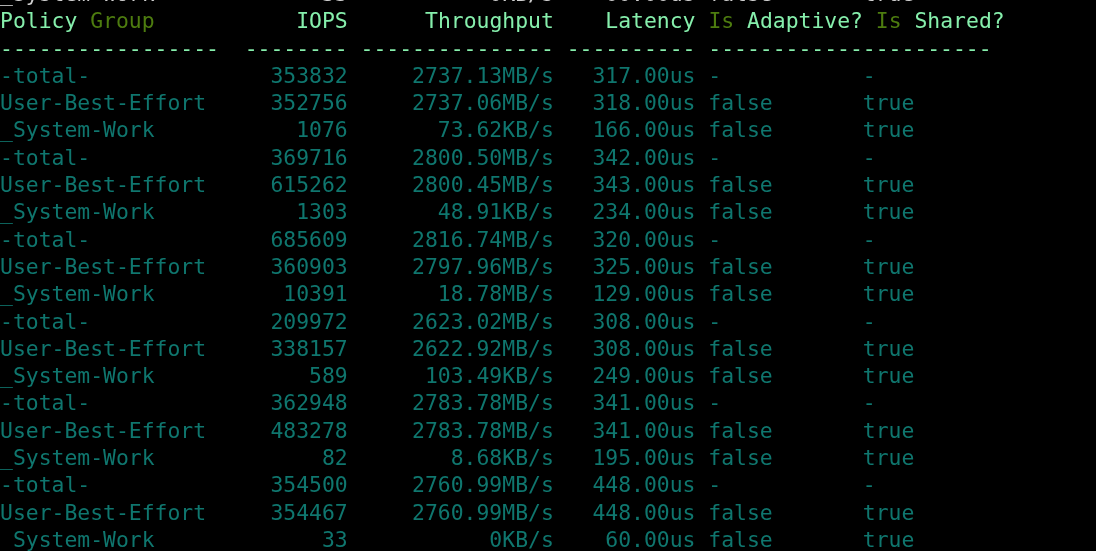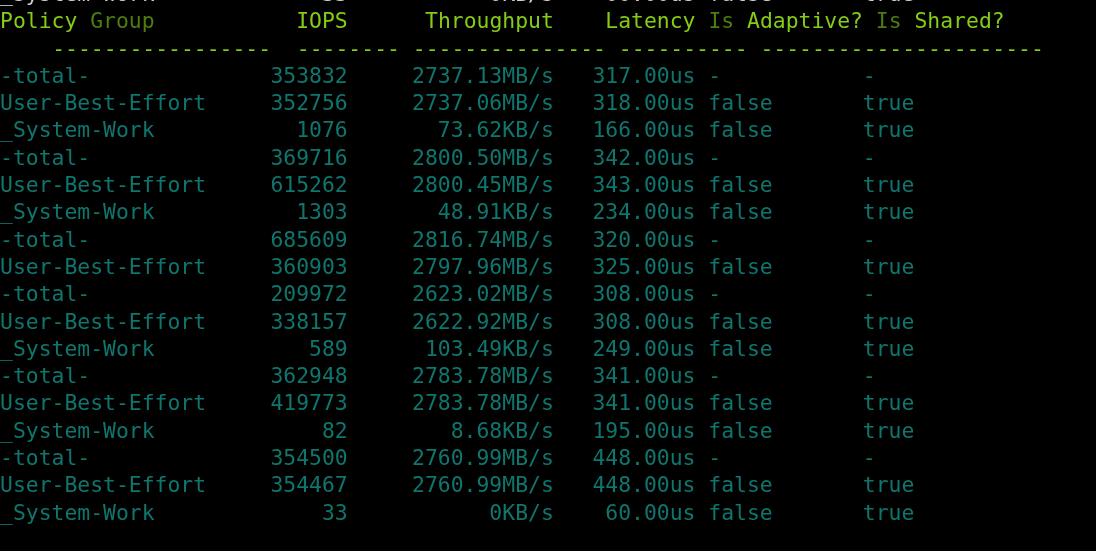--- a/index.html
+++ b/index.html
@@ -43,21 +43,21 @@
 
   
   #screen {
     position: absolute;
     left: 0;
     top: -20px;
     width: 1096px;
   }
 
   
-  .c-white  { color: #84cc16; text-align: center; }
+  .c-white  { color: #86efac; }
   .c-cyan   { color: #4d7c0f; }
   .c-dim    { color: #0f766e; }
 
   
   .clipped-top { color: #cfcfcf; }
 </style>
 </head>
 <body>
 
 <div id="terminal">
@@ -71,25 +71,26 @@
 
     <div id="rows-host">
         <div class="tline c-dim">-total-              353832     2737.13MB/s   317.00us -           -         </div>
         <div class="tline c-dim">User-Best-Effort     352756     2737.06MB/s   318.00us false       true      </div>
         <div class="tline c-dim">_System-Work           1076       73.62KB/s   166.00us false       true      </div>
         <div class="tline c-dim">-total-              369716     2800.50MB/s   342.00us -           -         </div>
         <div class="tline c-dim">User-Best-Effort     615262     2800.45MB/s   343.00us false       true      </div>
         <div class="tline c-dim">_System-Work           1303       48.91KB/s   234.00us false       true      </div>
         <div class="tline c-dim">-total-              685609     2816.74MB/s   320.00us -           -         </div>
         <div class="tline c-dim">User-Best-Effort     360903     2797.96MB/s   325.00us false       true      </div>
+        <div class="tline c-dim">_System-Work          10391       18.78MB/s   129.00us false       true      </div>
         <div class="tline c-dim">-total-              209972     2623.02MB/s   308.00us -           -         </div>
         <div class="tline c-dim">User-Best-Effort     338157     2622.92MB/s   308.00us false       true      </div>
         <div class="tline c-dim">_System-Work            589      103.49KB/s   249.00us false       true      </div>
         <div class="tline c-dim">-total-              362948     2783.78MB/s   341.00us -           -         </div>
-        <div class="tline c-dim">User-Best-Effort     419773     2783.78MB/s   341.00us false       true      </div>
+        <div class="tline c-dim">User-Best-Effort     483278     2783.78MB/s   341.00us false       true      </div>
         <div class="tline c-dim">_System-Work             82        8.68KB/s   195.00us false       true      </div>
         <div class="tline c-dim">-total-              354500     2760.99MB/s   448.00us -           -         </div>
         <div class="tline c-dim">User-Best-Effort     354467     2760.99MB/s   448.00us false       true      </div>
         <div class="tline c-dim">_System-Work             33           0KB/s    60.00us false       true      </div>
       </div>
 
   </div>
 </div>
 
 </body></html>

